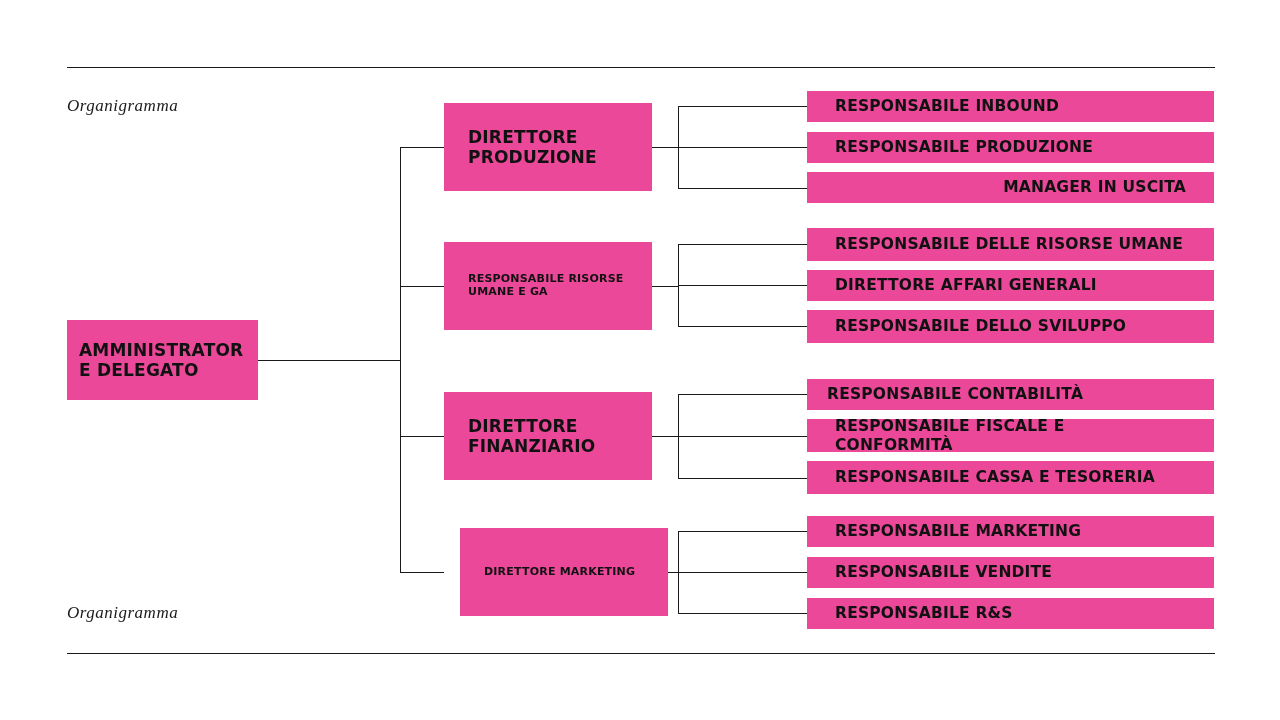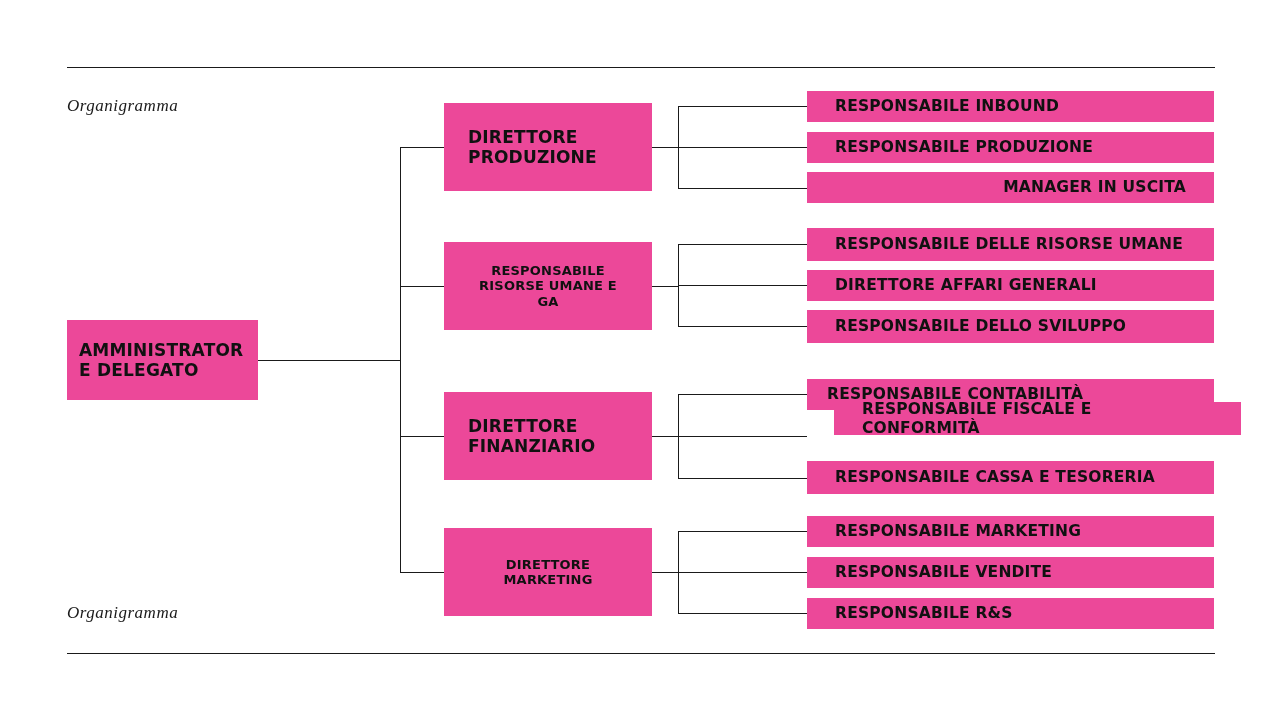--- a/index.html
+++ b/index.html
@@ -67,26 +67,26 @@
     font-size: 17px;
   }
 
   
   .lvl2 {
     left: 444px;
     width: 208px;
     padding: 0 24px;
   }
   .lvl2.big { font-size: 17px; }
-  .lvl2.small { font-size: 13px; text-align: center; }
+  .lvl2.small { font-size: 11px; }
 
   .n-prod { top: 103px; height: 88px; }
   .n-hr   { top: 242px; height: 88px; }
   .n-fin  { top: 392px; height: 88px; }
-  .n-mkt  { top: 528px; height: 88px; }
+  .n-mkt  { top: 528px; height: 88px; margin-left: 16px; }
 
   
   .lvl3 {
     left: 807px;
     width: 407px;
     height: 31px;
     padding: 0 28px;
     font-size: 15.5px;
   }
   .lvl3.tall { height: 33px; }
@@ -175,21 +175,21 @@
   <div class="node lvl3" style="top:270px;">
     <span class="txt">DIRETTORE AFFARI GENERALI</span>
   </div>
   <div class="node lvl3 tall" style="top:310px;">
     <span class="txt">RESPONSABILE DELLO SVILUPPO</span>
   </div>
 
   <div class="node lvl3" style="top:379px;padding-left:20px;">
     <span class="txt">RESPONSABILE CONTABILITÀ</span>
   </div>
-  <div class="node lvl3 tall" style="top:402px;margin-left:27px;">
+  <div class="node lvl3 tall" style="top:419px;">
     <span class="txt">RESPONSABILE FISCALE E CONFORMITÀ</span>
   </div>
   <div class="node lvl3 tall" style="top:461px;">
     <span class="txt">RESPONSABILE CASSA E TESORERIA</span>
   </div>
 
   <div class="node lvl3" style="top:516px;">
     <span class="txt">RESPONSABILE MARKETING</span>
   </div>
   <div class="node lvl3" style="top:557px;">

